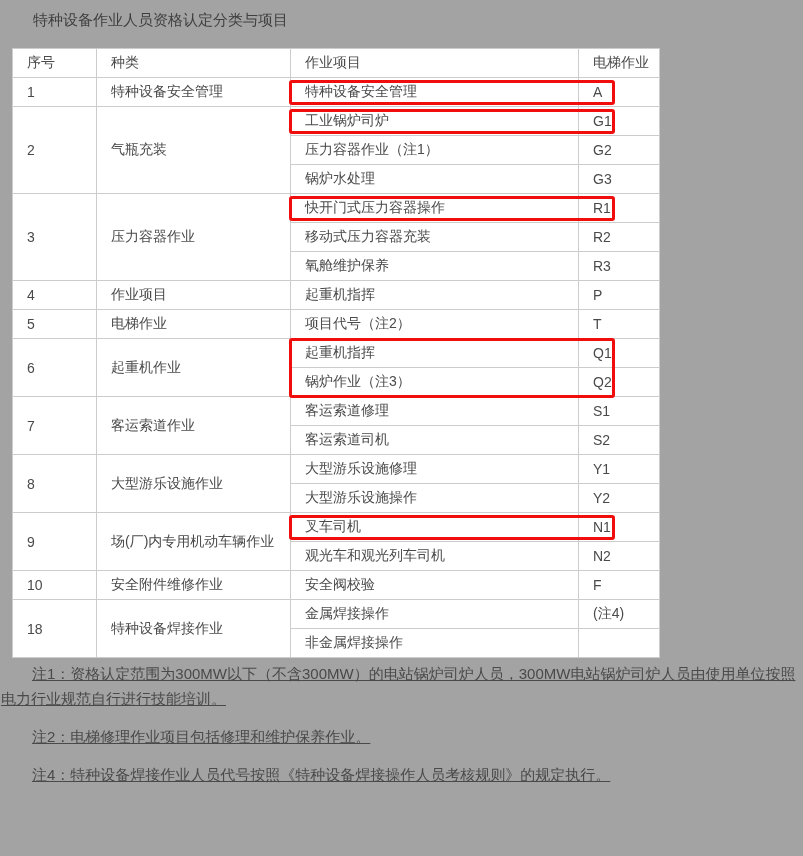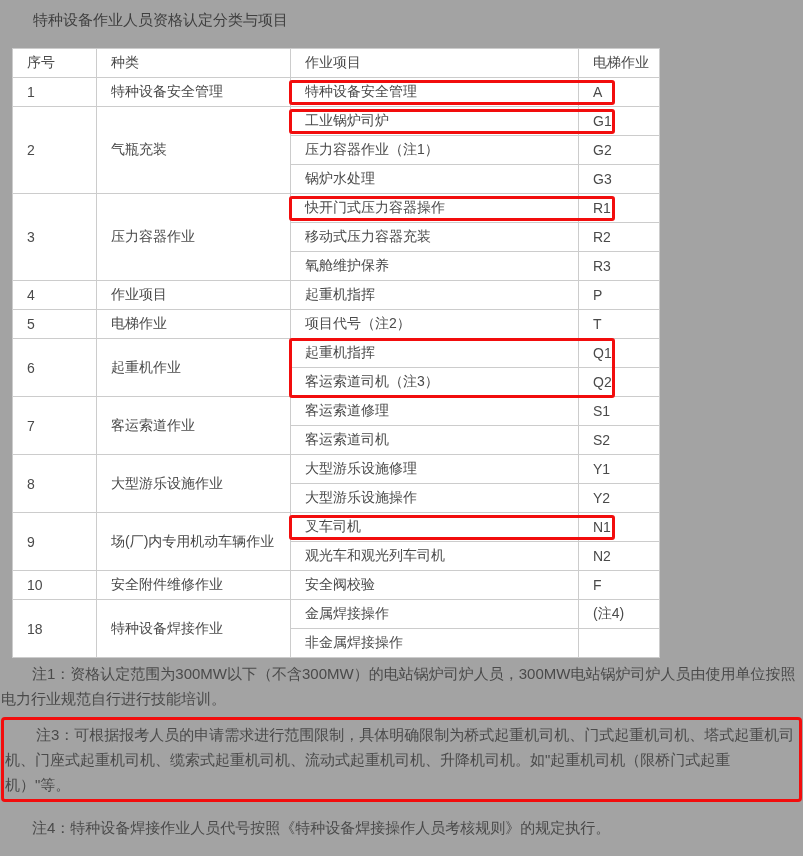--- a/index.html
+++ b/index.html
@@ -23,21 +23,21 @@
     vertical-align:middle;white-space:nowrap;overflow:hidden;background:#fff;
   }
   .hl-box{
     position:absolute;border:3px solid #f20d0d;border-radius:3px;
     box-sizing:border-box;pointer-events:none;z-index:5;
   }
   .notes{
     margin:0;padding:0;font-size:15px;color:#4a4a4a;line-height:25px;
   }
   .note{
-    margin:13px 1px 0 1px;text-indent:31px;
+    margin:13px 1px 0 1px;text-indent:31px;text-decoration:underline;
   }
   .note:first-child{margin-top:3px;}
   .note.boxed{
     border:3px solid #f20d0d;border-radius:4px;
     margin-top:6px;padding:2px 4px 2px 1px;
   }
 </style>
 </head>
 <body>
 
@@ -107,21 +107,21 @@
             <td>项目代号（注2）</td>
             <td>T</td>
           </tr>
           <tr>
             <td rowspan="2">6</td>
             <td rowspan="2">起重机作业</td>
             <td>起重机指挥</td>
             <td>Q1</td>
           </tr>
           <tr>
-            <td>客运索道司机（注3）</td>
+            <td>锅炉作业（注3）</td>
             <td>Q2</td>
           </tr>
           <tr>
             <td rowspan="2">7</td>
             <td rowspan="2">客运索道作业</td>
             <td>客运索道修理</td>
             <td>S1</td>
           </tr>
           <tr>
             <td>客运索道司机</td>
@@ -167,16 +167,16 @@
     </table>
   <div class="hl-box" style="left: 276.5px; top: 31.5px; width: 326px; height: 25px;"></div>
       <div class="hl-box" style="left: 276.5px; top: 60.5px; width: 326px; height: 25px;"></div>
       <div class="hl-box" style="left: 276.5px; top: 147.5px; width: 326px; height: 25px;"></div>
       <div class="hl-box" style="left: 276.5px; top: 289.5px; width: 326px; height: 60px;"></div>
       <div class="hl-box" style="left: 276.5px; top: 466.5px; width: 326px; height: 25px;"></div>
     </div>
 
   <div class="notes">
       <p class="note">注1：资格认定范围为300MW以下（不含300MW）的电站锅炉司炉人员，300MW电站锅炉司炉人员由使用单位按照电力行业规范自行进行技能培训。</p>
-      <p class="note boxed">注3：可根据报考人员的申请需求进行范围限制，具体明确限制为桥式起重机司机、门式起重机司机、塔式起重机司机、门座式起重机司机、缆索式起重机司机、流动式起重机司机、升降机司机。如"起重机司机（限桥门式起重机）"等。</p>
+      <p class="note">注2：电梯修理作业项目包括修理和维护保养作业。</p>
       <p class="note">注4：特种设备焊接作业人员代号按照《特种设备焊接操作人员考核规则》的规定执行。</p>
     </div>
 </div>
 
 </body></html>

